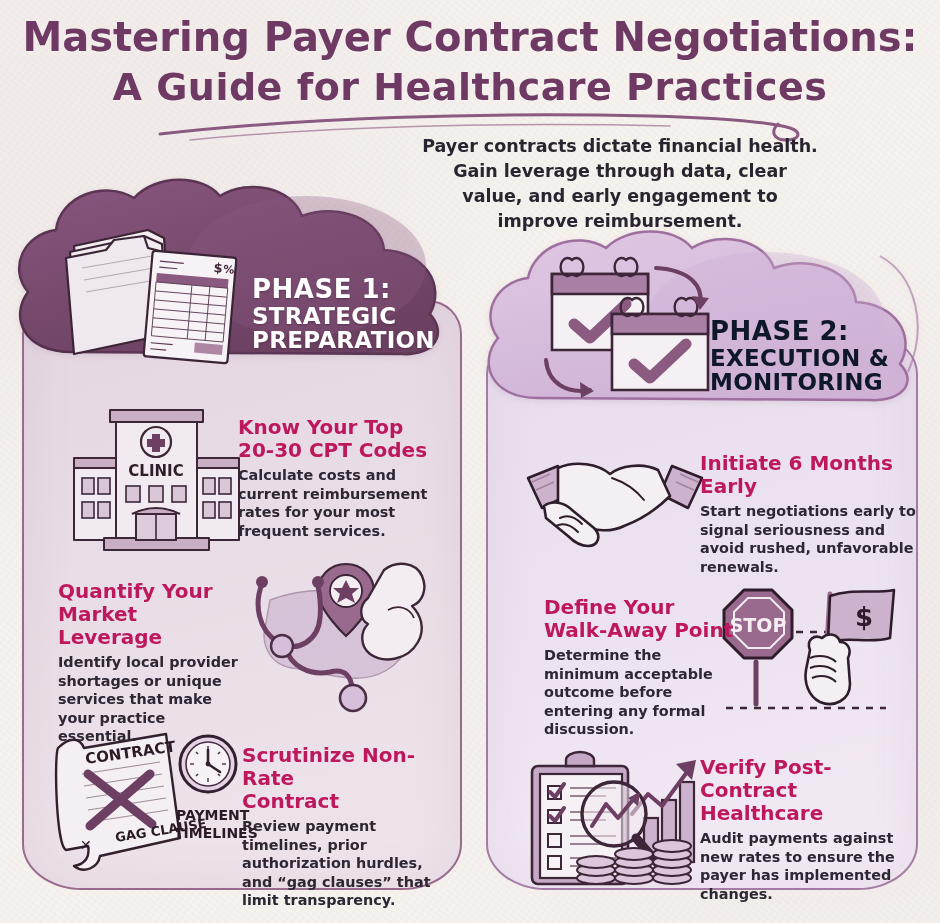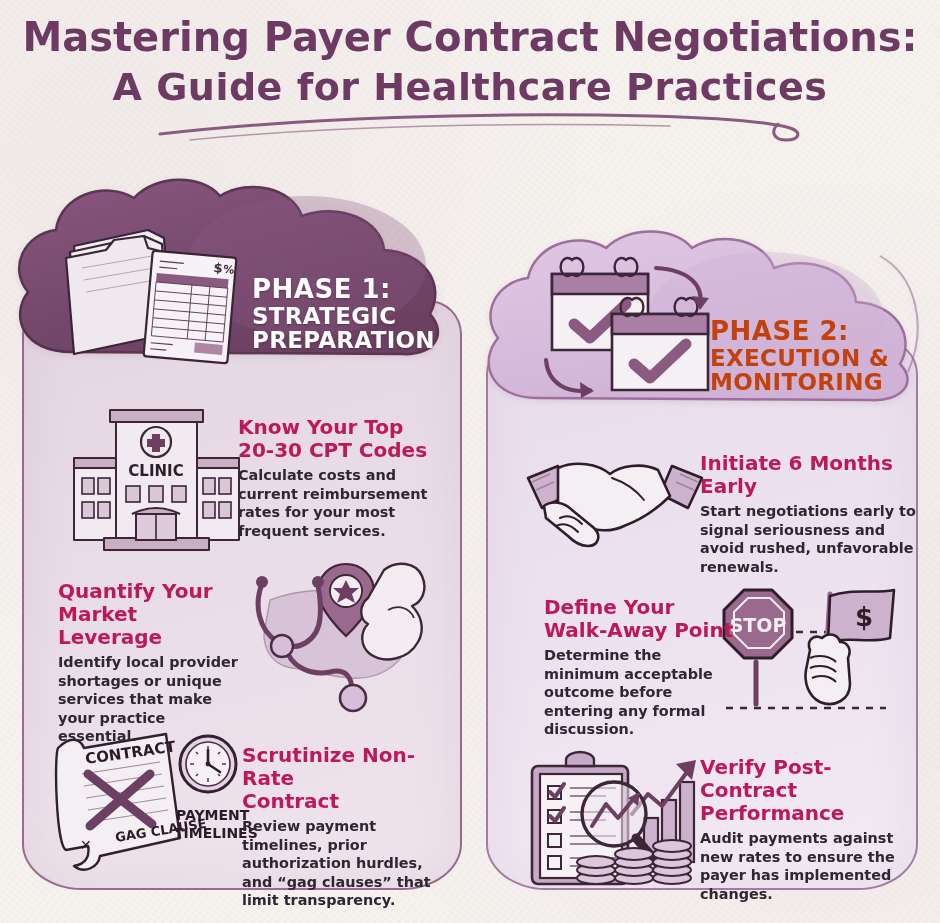--- a/index.html
+++ b/index.html
@@ -90,21 +90,21 @@
     font-family:"DejaVu Sans", sans-serif;
     font-weight:bold;
     line-height:1.06;
     margin-top:38px;
   }
   .phase1-label{
     left:252px; top:238px; width:190px;
     color:#ffffff;
     text-shadow:0 1px 2px rgba(60,25,55,.45);
   }
-  .phase2-label{ left:710px; top:280px; width:200px; color:#c2410c; }
+  .phase2-label{ left:710px; top:280px; width:200px; color:#0f172a; }
   .phase-num{ font-size:26px; letter-spacing:.5px; display:block;}
   .phase-sub{ font-size:23px; letter-spacing:.3px; display:block;}
 
   
   .item{ position:absolute; }
   .item-head{
     font-family:"DejaVu Sans", sans-serif;
     font-weight:bold;
     font-size:20px; line-height:23px;
     color:#be185d;
@@ -147,20 +147,21 @@
   <div class="title-block">
     <div class="title-line l1">Mastering Payer Contract Negotiations:</div>
     <div class="title-line l2">A Guide for Healthcare Practices</div>
   </div>
 
   <svg class="title-swoosh" viewBox="0 0 660 38">
     <path d="M10 30 C 150 14, 330 8, 500 12 C 570 14, 620 18, 640 24 C 652 28, 650 36, 636 36 C 624 36, 620 28, 628 20" fill="none" stroke="#8a5a80" stroke-width="3" stroke-linecap="round"></path>
     <path d="M40 36 C 180 22, 360 18, 520 22" fill="none" stroke="#9c6d92" stroke-width="1.6" stroke-linecap="round" opacity=".7"></path>
   </svg>
 
+  <div class="intro">Payer contracts dictate financial health. Gain leverage through data, clear value, and early engagement to improve reimbursement.</div>
 
   <div class="panel panel1">
     <div class="panel-body"></div>
 
     <svg class="cloud cloud1" viewBox="0 0 470 190">
       <defs>
         <linearGradient id="g-cloud1" x1="0" y1="0" x2="0.6" y2="1">
           <stop offset="0" stop-color="#8a5680"></stop>
           <stop offset="55%" stop-color="#774a6d"></stop>
           <stop offset="100%" stop-color="#6b4061"></stop>
@@ -494,19 +495,19 @@
       <div class="item-head">
         <span>Define Your</span><br>
         <span>Walk-Away Point</span>
       </div>
       <div class="item-body">Determine the minimum acceptable outcome before entering any formal discussion.</div>
     </div>
 
     <div class="item p2-i3">
       <div class="item-head">
         <span>Verify Post-Contract</span><br>
-        <span>Performance</span>
+        <span>Healthcare</span>
       </div>
       <div class="item-body">Audit payments against new rates to ensure the payer has implemented changes.</div>
     </div>
   </div>
 
 </div>
 
 </body></html>

